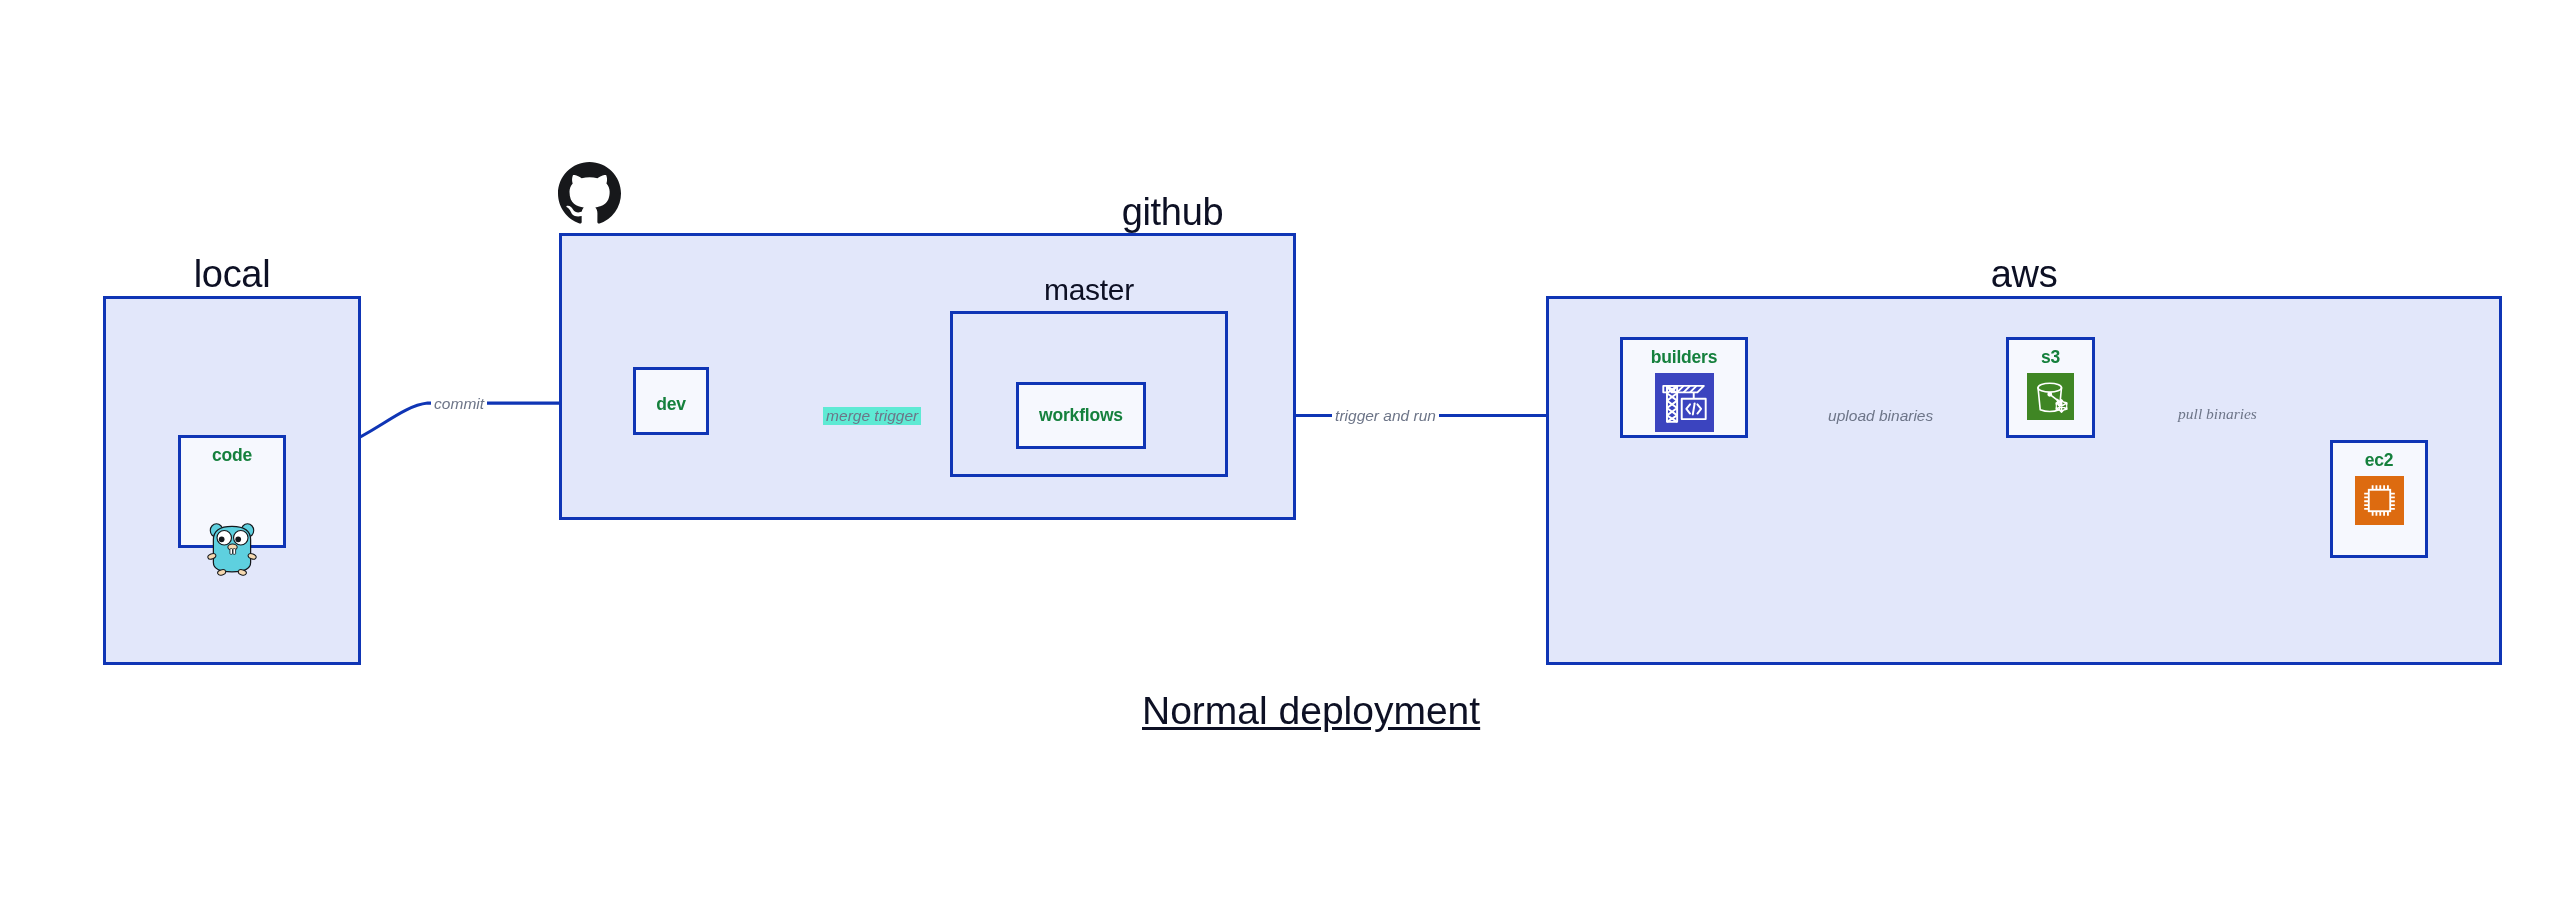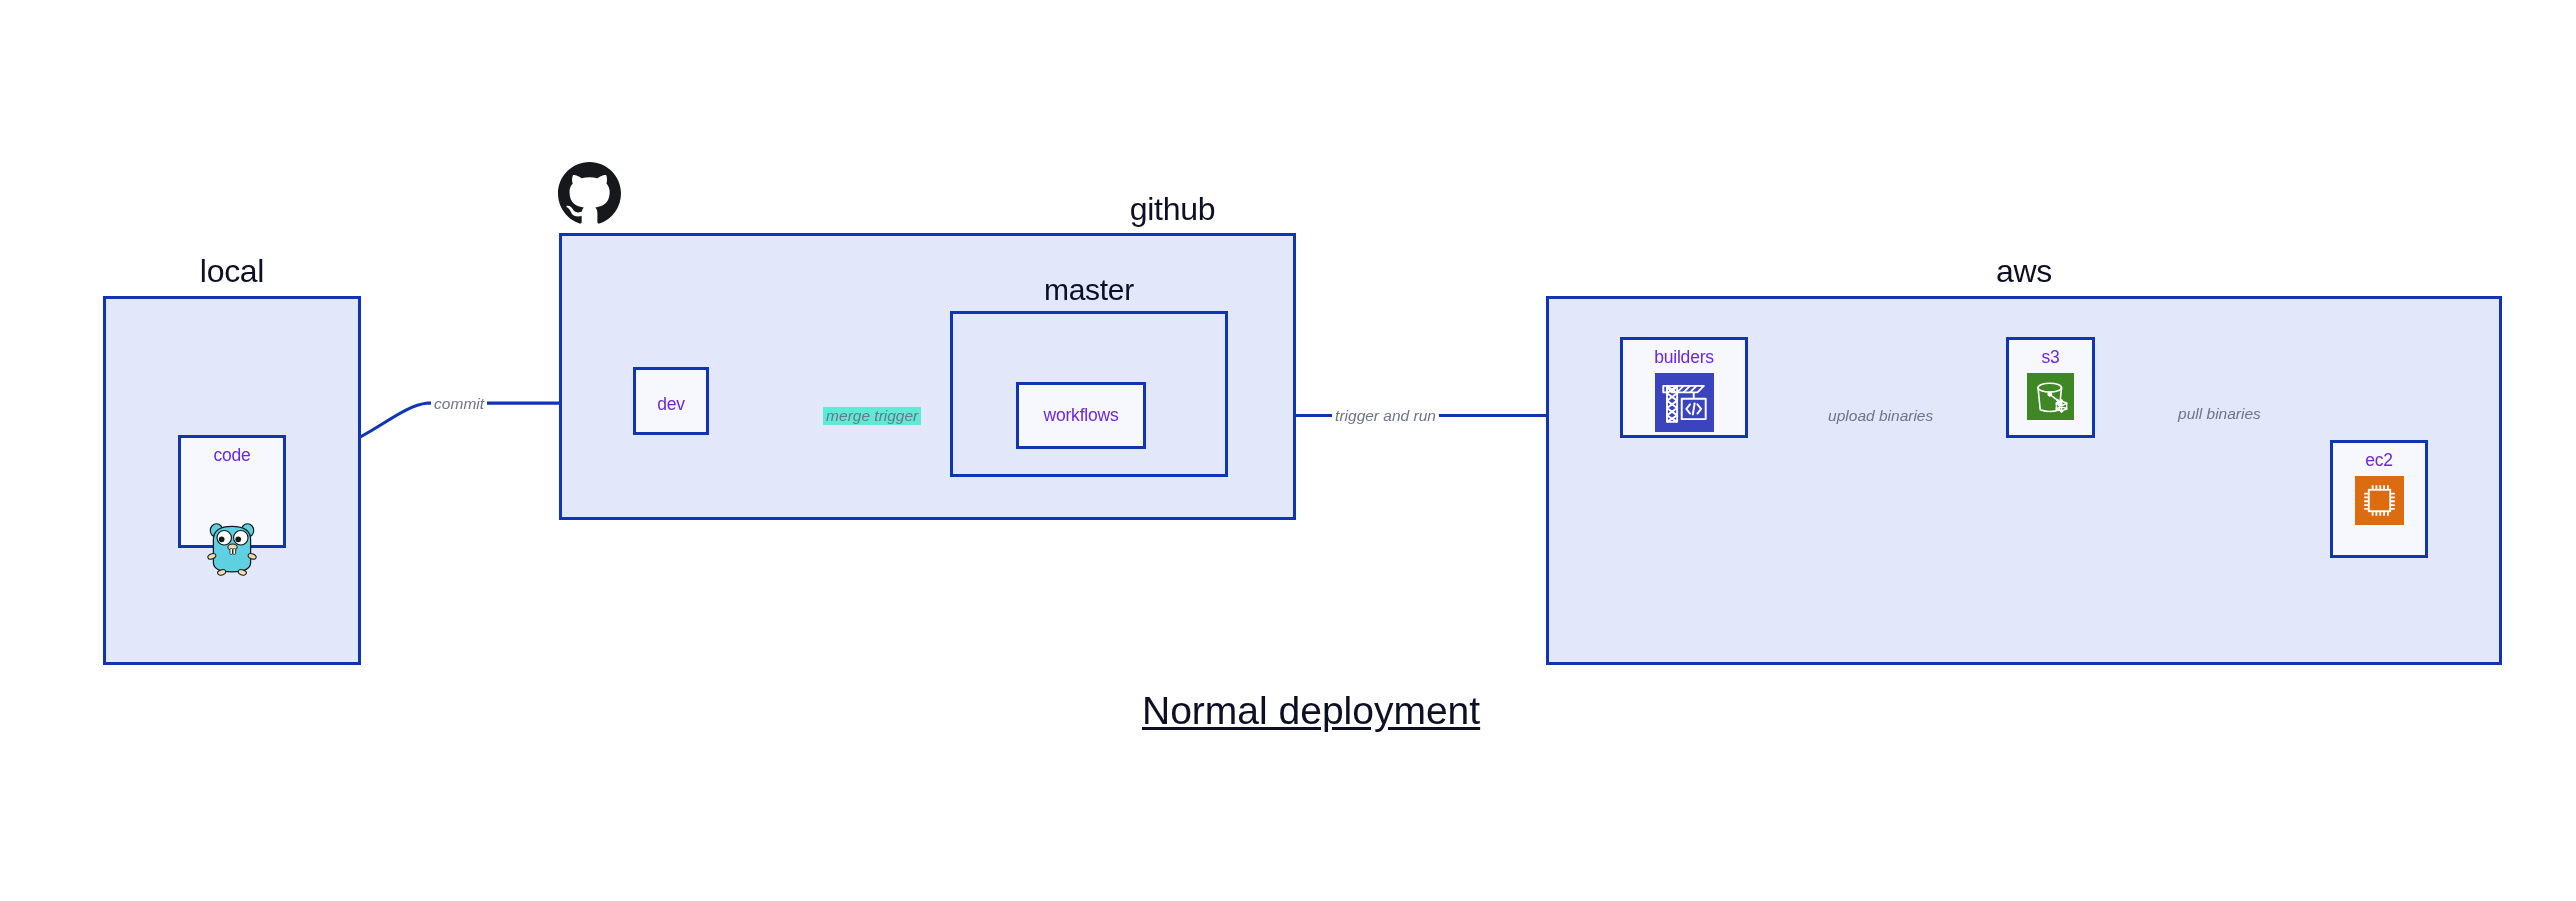--- a/index.html
+++ b/index.html
@@ -23,21 +23,21 @@
   
   .group {
     position: absolute;
     background: #e2e7fa;
     border: 3.6px solid #0f35b5;
     box-sizing: border-box;
   }
   .group-label {
     position: absolute;
     color: #0d1024;
-    font-size: 32px;
+    font-size: 38px;
     font-weight: 400;
     letter-spacing: -0.3px;
     white-space: nowrap;
     text-align: center;
     font-family: "Liberation Sans", sans-serif;
   }
 
   
   .node {
     position: absolute;
@@ -45,23 +45,23 @@
     border: 3.6px solid #0f35b5;
     box-sizing: border-box;
     display: flex;
     flex-direction: column;
     align-items: center;
   }
   .node.white {
     background: #f6f8fe;
   }
   .node-label {
-    color: #6d28d9;
+    color: #15803d;
     font-size: 17.5px;
-    font-weight: normal;
+    font-weight: bold;
     letter-spacing: -0.2px;
     white-space: nowrap;
     margin-top: 7.2px;
     font-family: "Liberation Sans", sans-serif;
   }
   .node-icon {
     margin-top: 5.2px;
     line-height: 0;
   }
 
@@ -282,18 +282,18 @@
   </div>
 
   <div class="edge-label" style="left:431px; top:395px; background:#ffffff; padding:0 3.1px;">commit</div>
 
   <div class="edge-label" style="left:823px; top:407px; background:#5eead4; padding:0 3.1px;">merge trigger</div>
 
   <div class="edge-label" style="left:1332px; top:407px; background:#ffffff; padding:0 3.1px;">trigger and run</div>
 
   <div class="edge-label" style="left:1825px; top:407px; background:#e2e7fa; padding:0 3.1px;">upload binaries</div>
 
-  <div class="edge-label" style="left:2175px; top:405px; background:#e2e7fa; padding:0 3.1px;">pull binaries</div>
+  <div class="edge-label" style="left:2175px; top:405px; background:#e2e7fa; padding:0 3.1px;font-family:Liberation Serif, serif;">pull binaries</div>
 
   <div id="diagram-title" style="left:1129px; top:689px;">Normal deployment</div>
 
 </div>
 
 
 </body></html>

